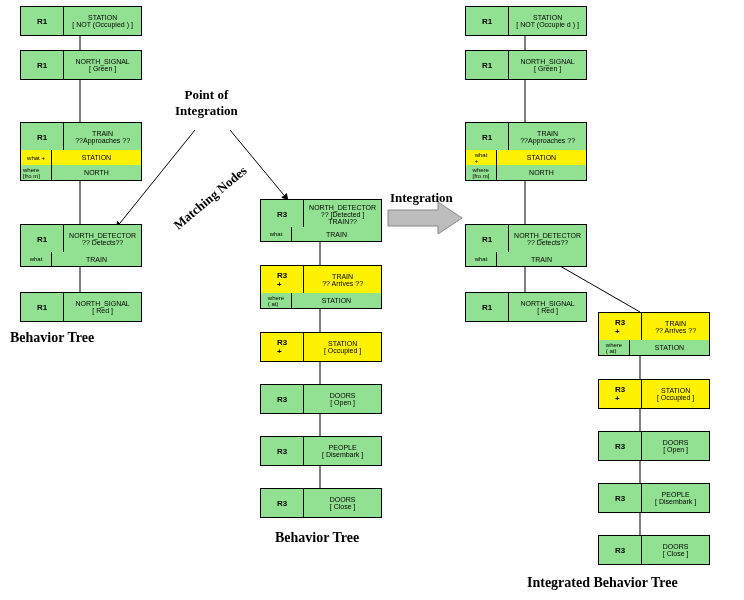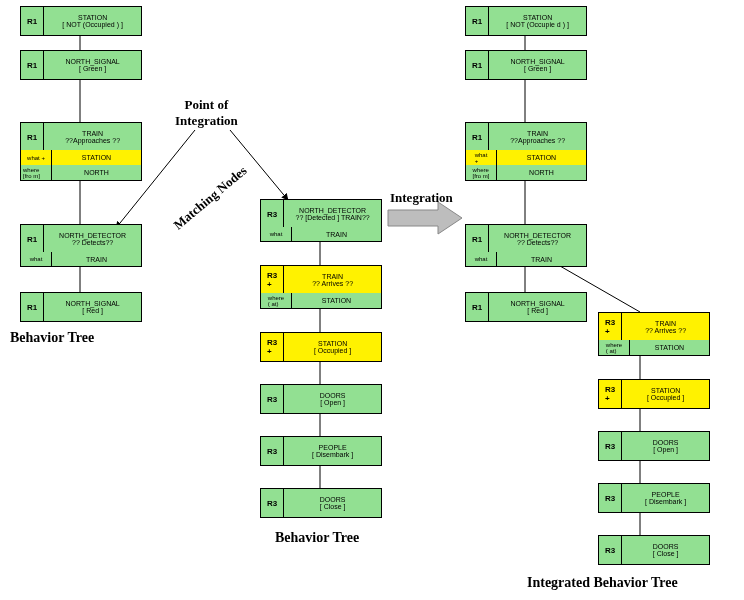--- a/index.html
+++ b/index.html
@@ -1,17 +1,17 @@
 <!DOCTYPE html>
 <html><head>
 <meta charset="utf-8">
 <style>
 body{margin:0;padding:0;background:#fff;font-family:Arial,sans-serif;width:744px;height:600px;position:relative;overflow:hidden}
 .node{position:absolute;border:1px solid #000;display:flex}
-.tag{background:#92e092;border-right:1px solid #000;display:flex;align-items:center;justify-content:center;font-size:8px;font-weight:bold;padding:0 6px}
+.tag{background:#92e092;border-right:1px solid #000;display:flex;align-items:center;justify-content:center;font-size:8px;font-weight:bold;padding:0 16px}
 .box{background:#92e092;flex:1;display:flex;flex-direction:column;align-items:center;justify-content:center;font-size:7px;text-align:center;padding:2px 4px}
 .yellow .tag,.yellow .box{background:#fff200}
 .sub{position:absolute;border:1px solid #000;border-top:none;display:flex}
 .slab{border-right:1px solid #000;display:flex;align-items:center;justify-content:center;font-size:6px;padding:0 2px;background:#92e092}
 .sval{flex:1;display:flex;align-items:center;justify-content:center;font-size:7px;background:#92e092;padding:2px}
 .sub.yellow .slab,.sub.yellow .sval{background:#fff200}
 .title{position:absolute;font-family:'Times New Roman',serif;font-weight:bold;font-size:14px}
 .label{position:absolute;font-family:'Times New Roman',serif;font-weight:bold;font-size:13px;text-align:center}
 .rot{transform:rotate(-40deg);transform-origin:center}
 svg{position:absolute;top:0;left:0;pointer-events:none}
@@ -247,16 +247,16 @@
   </div>
 <div class="node" style="left:598px;top:535px;width:110px;height:28px">
     <div class="tag">R3</div>
     <div class="box">
       <span>DOORS</span>
       <span>[ Close ]</span>
     </div>
   </div>
 <div class="title" style="left:527px;top:575px">Integrated Behavior Tree</div>
 
-<div class="label" style="left:175px;top:97px;white-space:pre">Point of
+<div class="label" style="left:175px;top:87px;white-space:pre">Point of
 Integration</div>
 <div class="label rot" style="left:165px;top:190px">Matching Nodes</div>
 <div class="label" style="left:390px;top:190px">Integration</div>
 
 </body></html>

